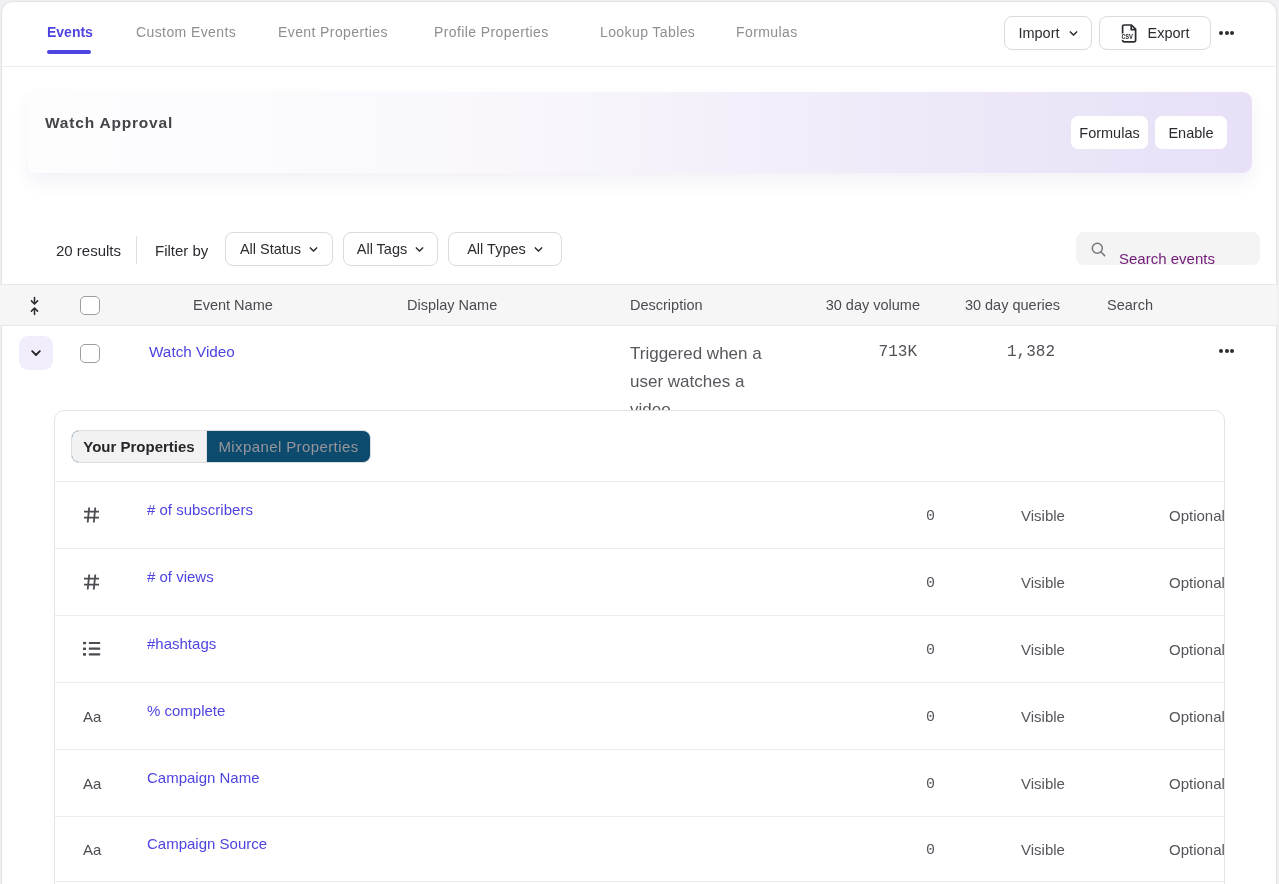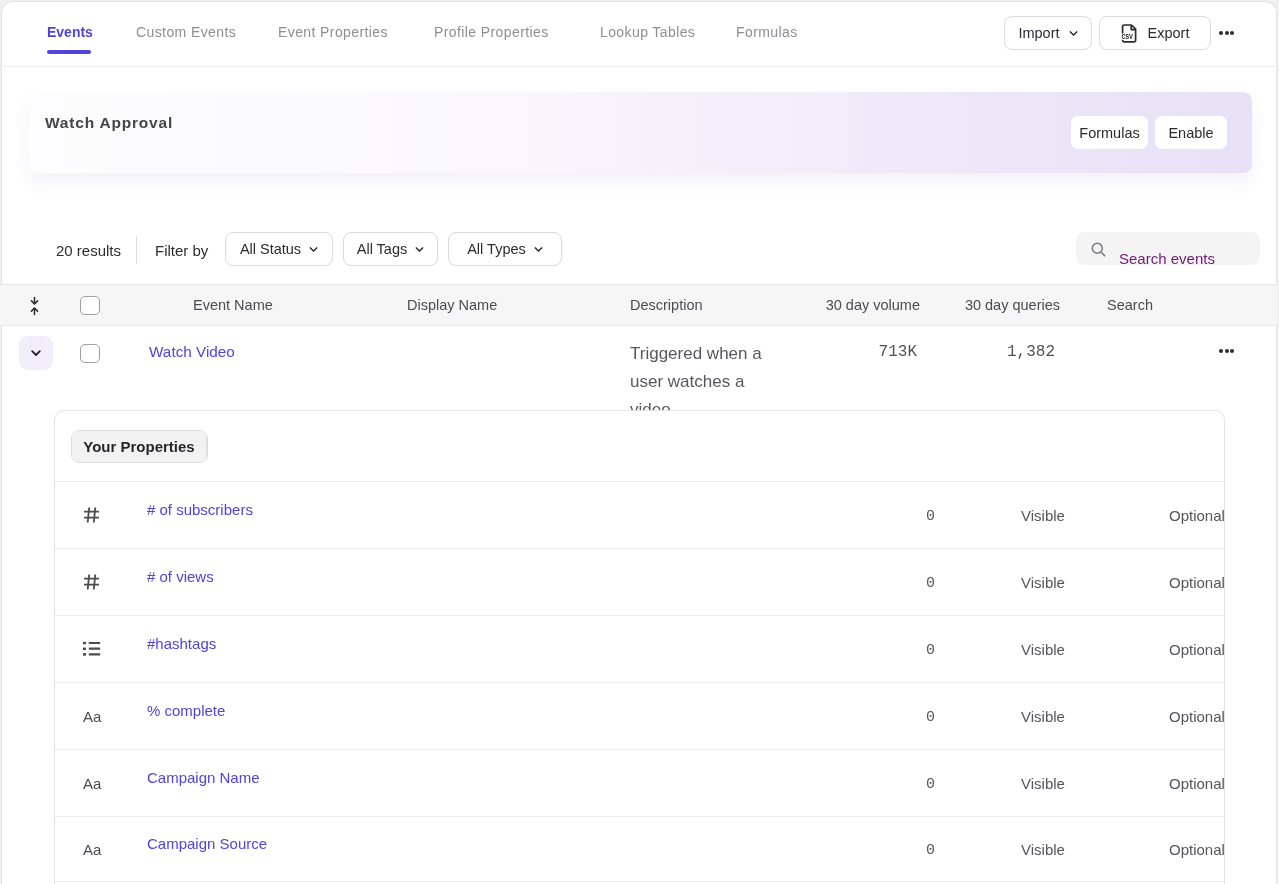--- a/index.html
+++ b/index.html
@@ -162,20 +162,21 @@
 <div class="abs mono" style="left:958px; top:343px; width:97px; text-align:right; font-size:16px; color:#515157;">1,382</div>
 <div class="dots abs" style="left:1219px; top:349px;">
     <i></i>
     <i></i>
     <i></i>
   </div>
 
 <div class="panel">
   <div class="seg">
     <div class="on">Your Properties</div>
+    <div class="off">Mixpanel Properties</div>
   </div>
 
   <div class="prow" style="top:70px;">
     <svg class="icon" width="17" height="17" viewBox="0 0 17 17">
         <g stroke="#4b4b52" stroke-width="1.8" fill="none">
           <path d="M1 5.2 H16"></path>
           <path d="M1 11.2 H16"></path>
           <path d="M6.2 1 L4.7 16"></path>
           <path d="M12.3 1 L10.8 16"></path>
         </g>

